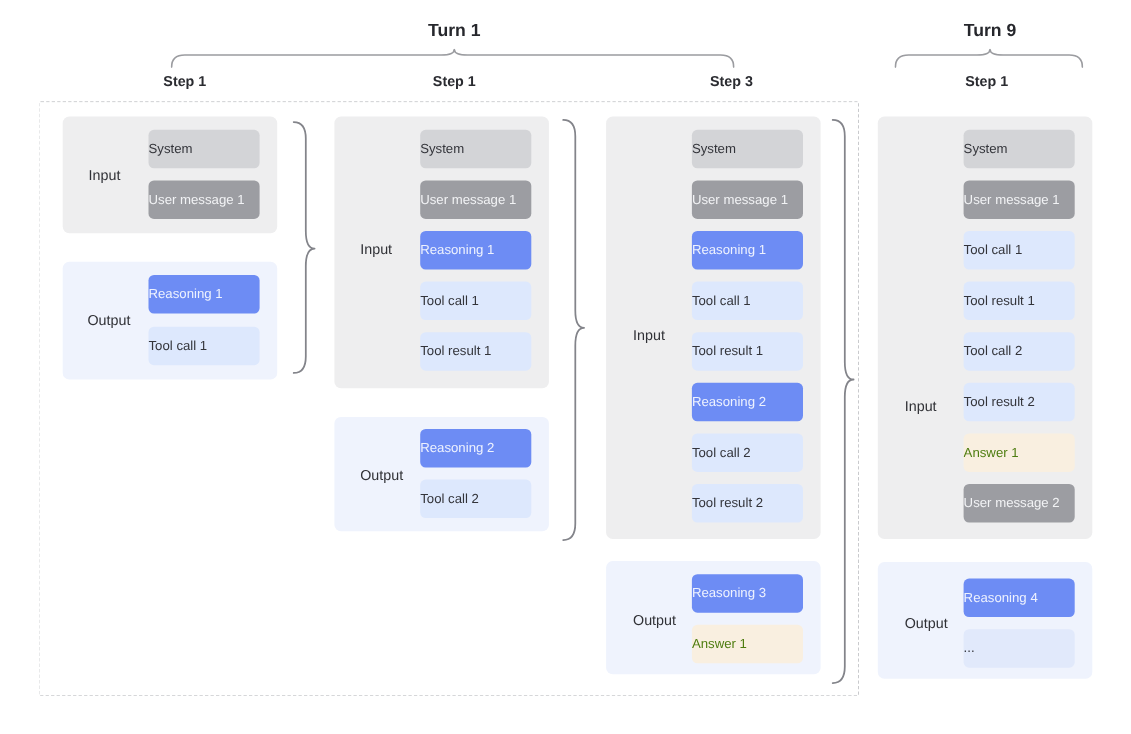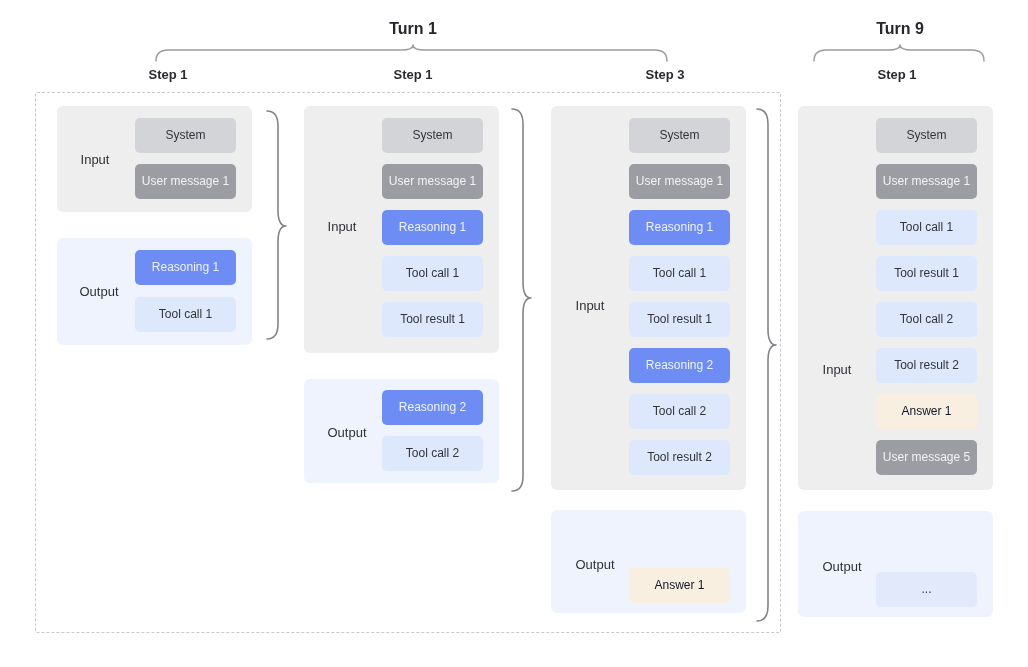--- a/index.html
+++ b/index.html
@@ -22,27 +22,27 @@
   }
   .panel{position:absolute;border-radius:6px;}
   .panel-input{background:#eeeeef;}
   .panel-output{background:#eff3fd;}
   .io-label{
     position:absolute;transform:translate(-50%,-50%);
     font-size:13px;color:#303136;white-space:nowrap;text-align:center;
   }
   .chip{
     position:absolute;width:101px;height:35px;line-height:35px;border-radius:5px;
-    font-size:12px;text-align:center;white-space:nowrap;overflow:hidden;
+    font-size:12px;text-align:left;white-space:nowrap;overflow:hidden;
   }
   .chip.system{background:#d3d4d7;color:#33343a;}
   .chip.user{background:#9c9da2;color:#f2f3f5;}
   .chip.reasoning{background:#6d8cf4;color:#eef2fe;}
   .chip.tool{background:#dde8fd;color:#33343a;}
-  .chip.answer{background:#f9efe0;color:#0f172a;}
+  .chip.answer{background:#f9efe0;color:#4d7c0f;}
   .chip.ellipsis{background:#e1e9fb;color:#33343a;}
   svg path{fill:none;stroke-linecap:round;stroke-linejoin:round;}
 </style>
 </head>
 <body>
 
 <div class="stage">
 
   <div class="turn-title" style="left:413px;top:29px">Turn 1</div>
   <div class="turn-title" style="left:900px;top:29px">Turn 9</div>
@@ -98,34 +98,36 @@
   <div class="chip user" style="left:629px;top:164px">User message 1</div>
   <div class="chip reasoning" style="left:629px;top:210px">Reasoning 1</div>
   <div class="chip tool" style="left:629px;top:256px">Tool call 1</div>
   <div class="chip tool" style="left:629px;top:302px">Tool result 1</div>
   <div class="chip reasoning" style="left:629px;top:348px">Reasoning 2</div>
   <div class="chip tool" style="left:629px;top:394px">Tool call 2</div>
   <div class="chip tool" style="left:629px;top:440px">Tool result 2</div>
 
   <div class="panel panel-output" style="left:551px;top:510px;width:195px;height:103px"></div>
   <div class="io-label" style="left:595px;top:564px">Output</div>
+  <div class="chip reasoning" style="left:629px;top:522px">Reasoning 3</div>
   <div class="chip answer" style="left:629px;top:568px">Answer 1</div>
 
   <svg class="vbrace" style="left:754px;top:108px" width="24" height="514" viewBox="0 0 24 514">
     <path d="M3,1 Q14,1 14,16 L14,221 Q14,237 22,237 Q14,237 14,253 L14,498 Q14,513 3,513" stroke="#83848a" stroke-width="1.6"></path>
   </svg>
 
   <div class="panel panel-input" style="left:798px;top:106px;width:195px;height:384px"></div>
   <div class="io-label" style="left:837px;top:369px">Input</div>
   <div class="chip system" style="left:876px;top:118px">System</div>
   <div class="chip user" style="left:876px;top:164px">User message 1</div>
   <div class="chip tool" style="left:876px;top:210px">Tool call 1</div>
   <div class="chip tool" style="left:876px;top:256px">Tool result 1</div>
   <div class="chip tool" style="left:876px;top:302px">Tool call 2</div>
   <div class="chip tool" style="left:876px;top:348px">Tool result 2</div>
   <div class="chip answer" style="left:876px;top:394px">Answer 1</div>
-  <div class="chip user" style="left:876px;top:440px">User message 5</div>
+  <div class="chip user" style="left:876px;top:440px">User message 2</div>
 
   <div class="panel panel-output" style="left:798px;top:511px;width:195px;height:106px"></div>
   <div class="io-label" style="left:842px;top:566px">Output</div>
+  <div class="chip reasoning" style="left:876px;top:526px">Reasoning 4</div>
   <div class="chip ellipsis" style="left:876px;top:572px">...</div>
 
 </div>
 
 </body></html>

